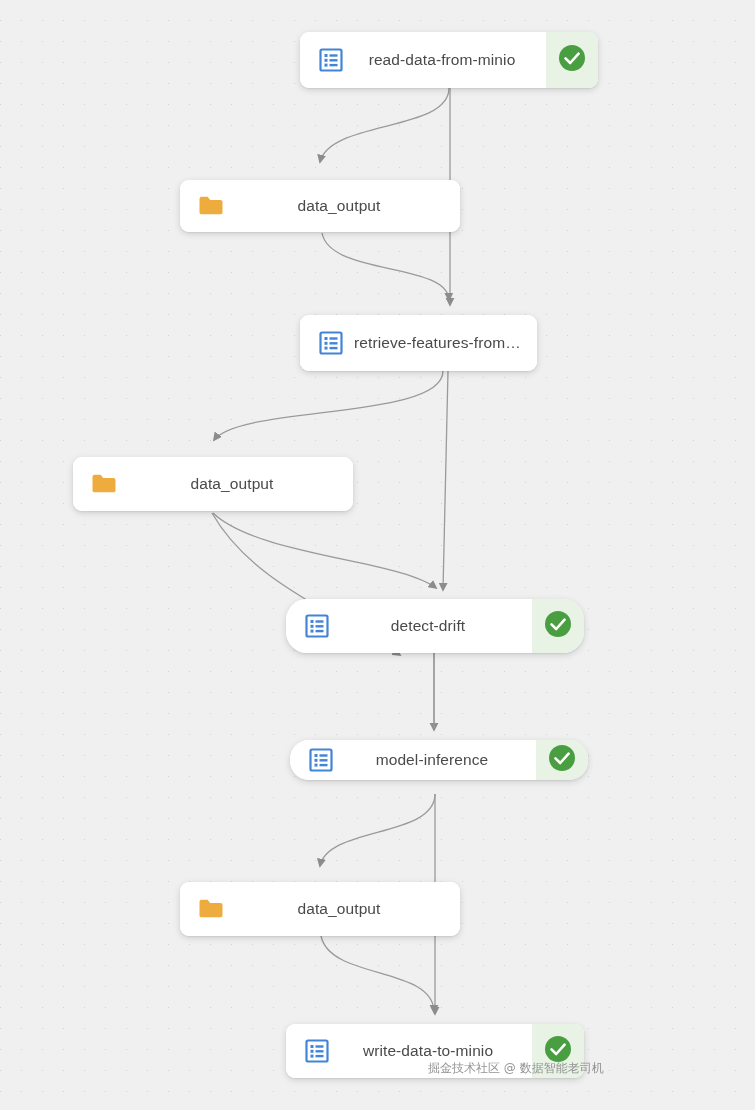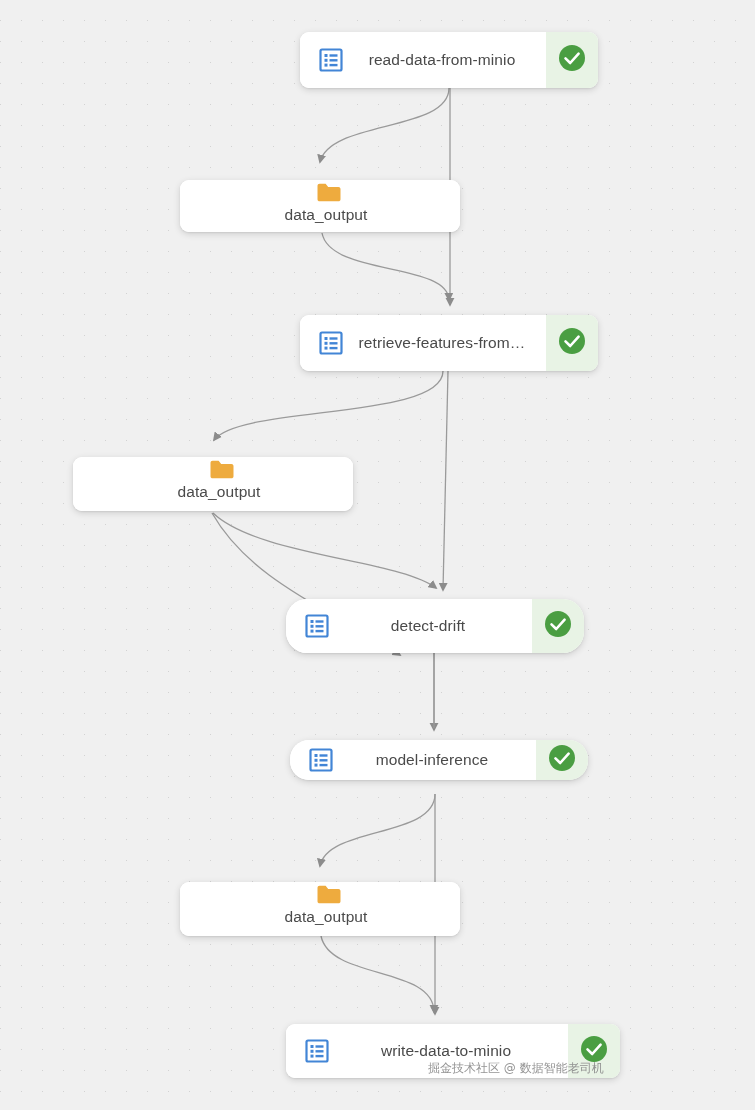--- a/index.html
+++ b/index.html
@@ -59,21 +59,21 @@
     display: flex; align-items: center; justify-content: center;
   }
   .status-pane {
     flex: 0 0 auto;
     width: 52px;
     background: #e8f3e5;
     display: flex;
     align-items: center;
     justify-content: center;
   }
-  .folder-node .node-body { padding-left: 18px; flex-direction: column; }
+  .folder-node .node-body { padding-left: 18px; }
   .watermark {
     position: absolute;
     z-index: 6;
     font-family: "DejaVu Sans", sans-serif;
     font-size: 12px;
     color: #8e8e8e;
     opacity: 0.95;
     white-space: nowrap;
     left: 428px;
     top: 1060px;
@@ -146,21 +146,21 @@
     <div class="node-body">
       <span class="icon-wrap">
         <svg width="26" height="24" viewBox="0 0 26 24">
           <path d="M 1.5 5 C 1.5 3.6 2.4 2.8 3.6 2.8 L 9.6 2.8 L 12.2 6 L 22.4 6 C 23.6 6 24.5 6.9 24.5 8.1 L 24.5 18.2 C 24.5 19.5 23.6 20.3 22.4 20.3 L 3.6 20.3 C 2.4 20.3 1.5 19.5 1.5 18.2 Z" fill="#eeab3e"></path>
         </svg>
       </span>
       <span class="node-label">data_output</span>
     </div>
   </div>
 
-  <div class="node task-node" style="left:300px; top:315px; width:298px; height:56px;">
+  <div class="node task-node" style="left:300px; top:315px; width:237px; height:56px;">
     <div class="node-body">
       <span class="icon-wrap">
         <svg width="24" height="24" viewBox="0 0 24 24">
           <rect x="1.5" y="1.5" width="21" height="21" rx="1.5" fill="#ffffff" stroke="#4285d6" stroke-width="2.2"></rect>
           <rect x="5.5" y="6" width="3" height="3" fill="#4285d6"></rect>
           <rect x="10.5" y="6.3" width="8" height="2.4" fill="#4285d6"></rect>
           <rect x="5.5" y="10.8" width="3" height="3" fill="#4285d6"></rect>
           <rect x="10.5" y="11.1" width="8" height="2.4" fill="#4285d6"></rect>
           <rect x="5.5" y="15.6" width="3" height="3" fill="#4285d6"></rect>
           <rect x="10.5" y="15.9" width="8" height="2.4" fill="#4285d6"></rect>
@@ -243,21 +243,21 @@
     <div class="node-body">
       <span class="icon-wrap">
         <svg width="26" height="24" viewBox="0 0 26 24">
           <path d="M 1.5 5 C 1.5 3.6 2.4 2.8 3.6 2.8 L 9.6 2.8 L 12.2 6 L 22.4 6 C 23.6 6 24.5 6.9 24.5 8.1 L 24.5 18.2 C 24.5 19.5 23.6 20.3 22.4 20.3 L 3.6 20.3 C 2.4 20.3 1.5 19.5 1.5 18.2 Z" fill="#eeab3e"></path>
         </svg>
       </span>
       <span class="node-label">data_output</span>
     </div>
   </div>
 
-  <div class="node task-node" style="left:286px; top:1024px; width:334px; height:54px;">
+  <div class="node task-node" style="left:286px; top:1024px; width:298px; height:54px;">
     <div class="node-body">
       <span class="icon-wrap">
         <svg width="24" height="24" viewBox="0 0 24 24">
           <rect x="1.5" y="1.5" width="21" height="21" rx="1.5" fill="#ffffff" stroke="#4285d6" stroke-width="2.2"></rect>
           <rect x="5.5" y="6" width="3" height="3" fill="#4285d6"></rect>
           <rect x="10.5" y="6.3" width="8" height="2.4" fill="#4285d6"></rect>
           <rect x="5.5" y="10.8" width="3" height="3" fill="#4285d6"></rect>
           <rect x="10.5" y="11.1" width="8" height="2.4" fill="#4285d6"></rect>
           <rect x="5.5" y="15.6" width="3" height="3" fill="#4285d6"></rect>
           <rect x="10.5" y="15.9" width="8" height="2.4" fill="#4285d6"></rect>

